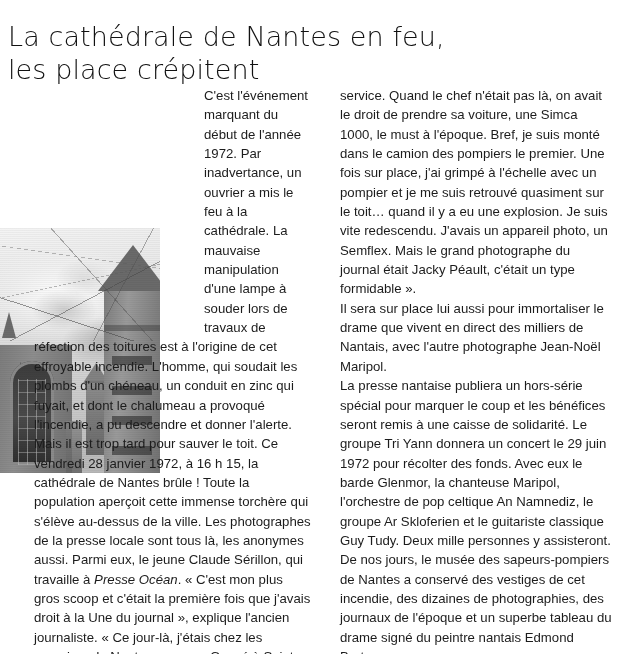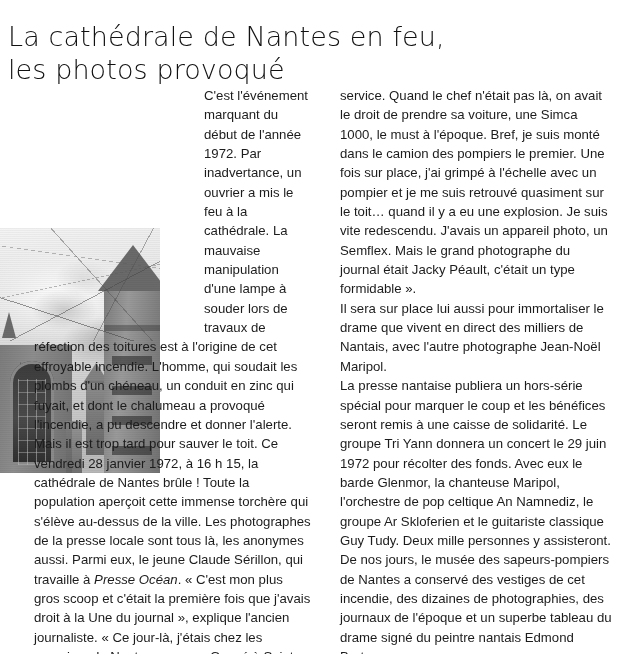--- a/index.html
+++ b/index.html
@@ -216,21 +216,21 @@
 
   em.src { }
 </style>
 </head>
 <body>
 
 <div class="page">
 
   <h1 class="headline">
     <span class="hl-line">La cathédrale de Nantes en feu,</span>
-    <span class="hl-line">les photos provoqué</span>
+    <span class="hl-line">les place crépitent</span>
   </h1>
 
   <div class="photo">
     <div class="sky"></div>
     <div class="smoke"></div>
     <div class="nave"></div>
     <div class="pinnacle"></div>
     <div class="framework"></div>
     <div class="far-tower2"></div>
     <div class="far-tower"></div>

